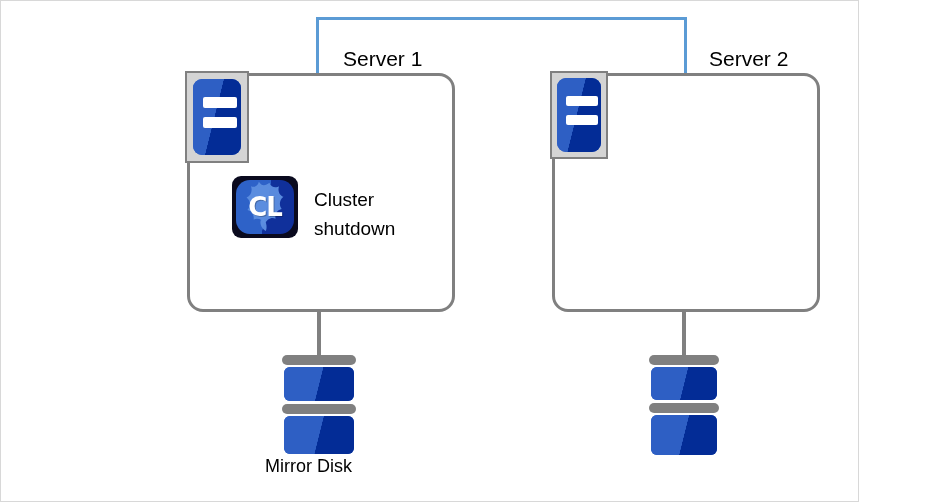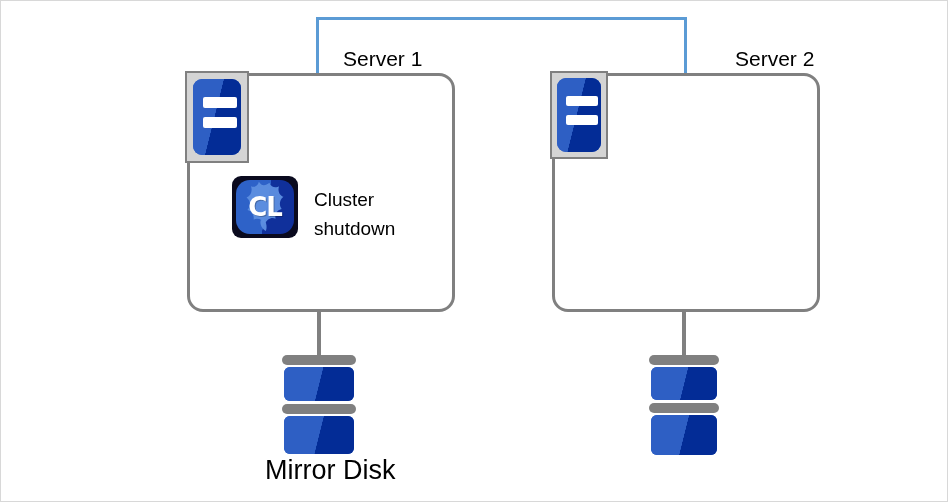--- a/index.html
+++ b/index.html
@@ -2,21 +2,21 @@
 <html><head>
 <meta charset="utf-8">
 <style>
   html, body {
     margin: 0;
     padding: 0;
     background: #ffffff;
   }
   #canvas {
     position: relative;
-    width: 948px;
+    width: 859px;
     height: 502px;
     background: #ffffff;
     border: 1px solid #d8d8d8;
     box-sizing: border-box;
     font-family: "Liberation Sans", sans-serif;
     overflow: hidden;
   }
 
   
   .bracket-h {
@@ -141,21 +141,21 @@
     content: "";
     position: absolute;
     inset: 0;
     background: linear-gradient(104deg,
         #2E5FC4 0%, #2E5FC4 50%,
         #032C96 50.5%, #032C96 100%);
   }
 
   .disk-label {
     position: absolute;
-    font-size: 27px;
+    font-size: 18px;
     color: #000000;
     white-space: nowrap;
     line-height: 1;
   }
 </style>
 </head>
 <body>
 
 <div id="canvas">
 
@@ -192,21 +192,21 @@
 
   <div class="stem" style="left:316px; top:311px; width:4px; height:45px;"></div>
 
   <div class="disk-bar" style="left:281px; top:354px; width:74px; height:10px;"></div>
   <div class="disk-block" style="left:283px; top:366px; width:70px; height:34px;"></div>
   <div class="disk-bar" style="left:281px; top:403px; width:74px; height:10px;"></div>
   <div class="disk-block" style="left:283px; top:415px; width:70px; height:38px;"></div>
 
   <div class="disk-label" style="left:264px; top:456px;">Mirror Disk</div>
 
-  <div class="server-label" style="left:734px; top:47px;">Server 2</div>
+  <div class="server-label" style="left:708px; top:47px;">Server 2</div>
 
   <div class="server-box" style="left:551px; top:72px; width:268px; height:239px;"></div>
 
   <div class="machine-icon" style="left:549px; top:70px; width:58px; height:88px;">
     <div class="machine-body" style="left:5px; top:5px; right:5px; bottom:5px;">
     </div>
     <div class="machine-bar" style="left:14px; top:23px; width:32px; height:10px;"></div>
     <div class="machine-bar" style="left:14px; top:42px; width:32px; height:10px;"></div>
   </div>
 

